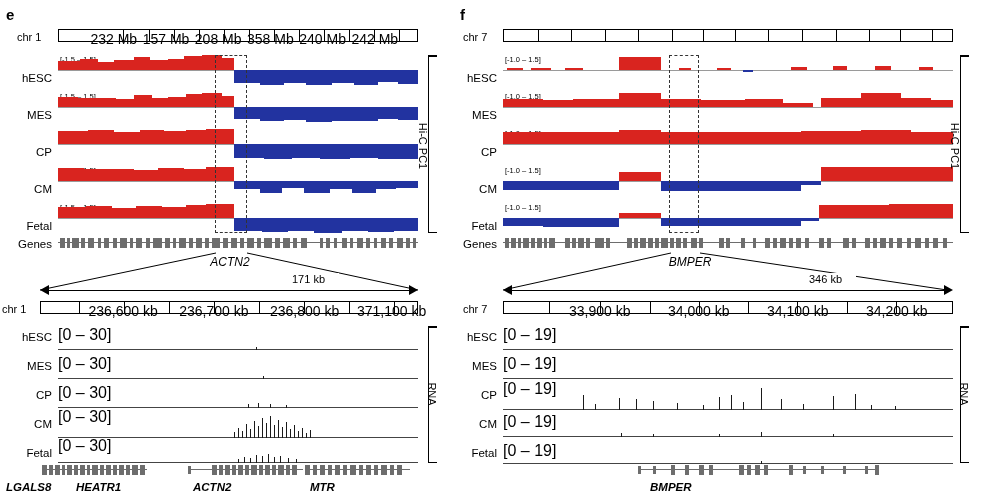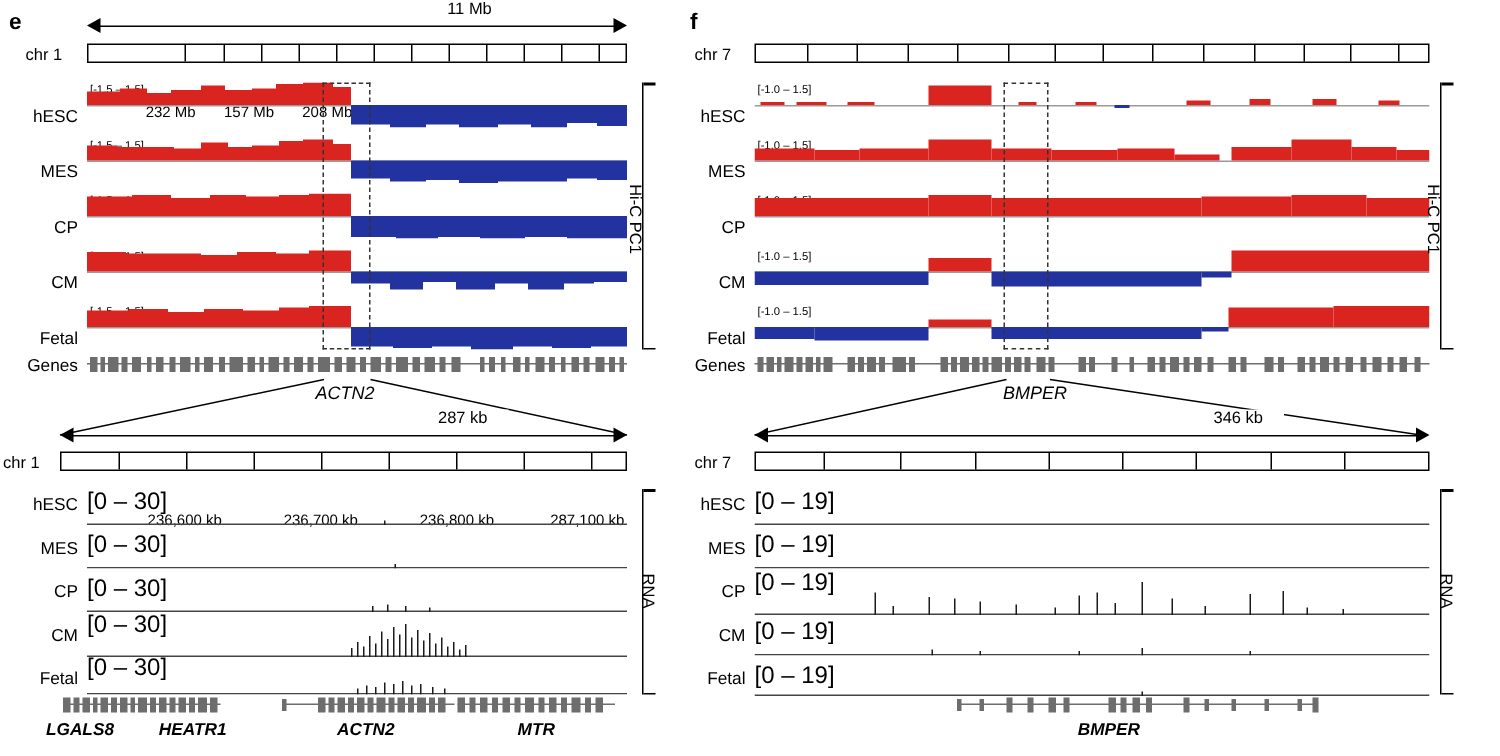--- a/index.html
+++ b/index.html
@@ -33,23 +33,22 @@
   }
 
   
   .ruler{
     position:absolute;height:13px;border:1px solid #000;background:#fff;
     box-sizing:border-box;
   }
   .ruler .tick{position:absolute;top:0;bottom:0;width:1px;background:#000;}
   .ruler-labels{position:absolute;height:12px;}
   .ruler-labels span{
-    position:absolute;font-size:10px;transform:translateX(-50%);
+    position:absolute;font-size:14px;transform:translateX(-50%);
     white-space:nowrap;
-    margin-top:39px;
   }
   .chrlabel{position:absolute;font-size:11px;}
 
   
   .track-label{
     position:absolute;font-size:11.5px;text-align:right;
   }
   .track{
     position:absolute;overflow:hidden;
   }
@@ -82,35 +81,29 @@
   .bracket:before{top:0;}
   .bracket:after{bottom:0;}
   .bracket-label{
     position:absolute;font-size:11px;white-space:nowrap;
     transform-origin:center;
   }
 
   .dashbox{position:absolute;border:1px dashed #333;box-sizing:border-box;}
   .connector{position:absolute;}
   .gene-name{position:absolute;font-size:12px;font-style:italic;text-align:center;}
-  .gene-name-b{position:absolute;font-size:11.5px;font-style:italic;font-weight:bold;text-align:right;}
+  .gene-name-b{position:absolute;font-size:11.5px;font-style:italic;font-weight:bold;text-align:left;}
 </style>
 </head>
 <body>
 
 <div class="panel" id="panel-e">
 
   <div class="panel-letter" style="left:6px;top:6px;">e</div>
 
-  <div class="scalebar" style="left:58px;top:10px;width:360px;">
-    <div class="line"></div>
-    <div class="arrowL"></div>
-    <div class="arrowR"></div>
-    <div class="lbl" style="left:150px;width:60px;">11 Mb</div>
-  </div>
 
   <div class="chrlabel" style="left:17px;top:31px;">chr 1</div>
   <div class="ruler" style="left:58px;top:29px;width:360px;">
     <div class="tick" style="left:18%"></div>
       <div class="tick" style="left:25%"></div>
     <div class="tick" style="left:32%"></div>
       <div class="tick" style="left:39%"></div>
     <div class="tick" style="left:46%"></div>
       <div class="tick" style="left:53%"></div>
     <div class="tick" style="left:60%"></div>
@@ -294,39 +287,39 @@
 
   <svg class="connector" style="left:0;top:248px;width:470px;height:46px;">
     <line x1="216" y1="5" x2="40" y2="42" stroke="#000" stroke-width="1"></line>
     <line x1="247" y1="5" x2="418" y2="42" stroke="#000" stroke-width="1"></line>
   </svg>
 
   <div class="scalebar" style="left:40px;top:283px;width:378px;">
     <div class="line"></div>
     <div class="arrowL"></div>
     <div class="arrowR"></div>
-    <div class="lbl" style="left:159px;width:60px;">287 kb</div>
+    <div class="lbl" style="left:159px;width:60px;">171 kb</div>
   </div>
 
   <div class="chrlabel" style="left:2px;top:303px;">chr 1</div>
   <div class="ruler" style="left:40px;top:301px;width:378px;">
     <div class="tick" style="left:10%"></div>
       <div class="tick" style="left:22%"></div>
     <div class="tick" style="left:34%"></div>
       <div class="tick" style="left:46%"></div>
     <div class="tick" style="left:58%"></div>
       <div class="tick" style="left:70%"></div>
     <div class="tick" style="left:82%"></div>
       <div class="tick" style="left:94%"></div>
   </div>
   <div class="ruler-labels" style="left:40px;top:303px;width:378px;">
     <span style="left:22%">236,600 kb</span>
     <span style="left:46%">236,700 kb</span>
     <span style="left:70%">236,800 kb</span>
-    <span style="left:93%">287,100 kb</span>
+    <span style="left:93%">371,100 kb</span>
   </div>
 
   <div class="track-label" style="left:0px;top:331px;width:52px;">hESC</div>
   <div class="rna-track" style="left:58px;top:326px;width:360px;height:24px;">
     <div class="range">[0 – 30]</div>
     <div class="base"></div>
     <div class="peak" style="left:198px;width:1px;height:3px;"></div>
   </div>
 
   <div class="track-label" style="left:0px;top:360px;width:52px;">MES</div>
@@ -618,20 +611,26 @@
   <div class="ruler" style="left:48px;top:301px;width:450px;">
     <div class="tick" style="left:10%"></div>
       <div class="tick" style="left:21.5%"></div>
     <div class="tick" style="left:32.5%"></div>
       <div class="tick" style="left:43.5%"></div>
     <div class="tick" style="left:54.5%"></div>
       <div class="tick" style="left:65.5%"></div>
     <div class="tick" style="left:76.5%"></div>
       <div class="tick" style="left:87.5%"></div>
   </div>
+  <div class="ruler-labels" style="left:48px;top:303px;width:450px;">
+    <span style="left:21.5%">33,900 kb</span>
+    <span style="left:43.5%">34,000 kb</span>
+    <span style="left:65.5%">34,100 kb</span>
+    <span style="left:87.5%">34,200 kb</span>
+  </div>
 
   <div class="track-label" style="left:-6px;top:331px;width:48px;">hESC</div>
   <div class="rna-track" style="left:48px;top:326px;width:450px;height:24px;">
     <div class="range">[0 – 19]</div>
     <div class="base"></div>
   </div>
 
   <div class="track-label" style="left:-6px;top:360px;width:48px;">MES</div>
   <div class="rna-track" style="left:48px;top:355px;width:450px;height:24px;">
     <div class="range">[0 – 19]</div>

